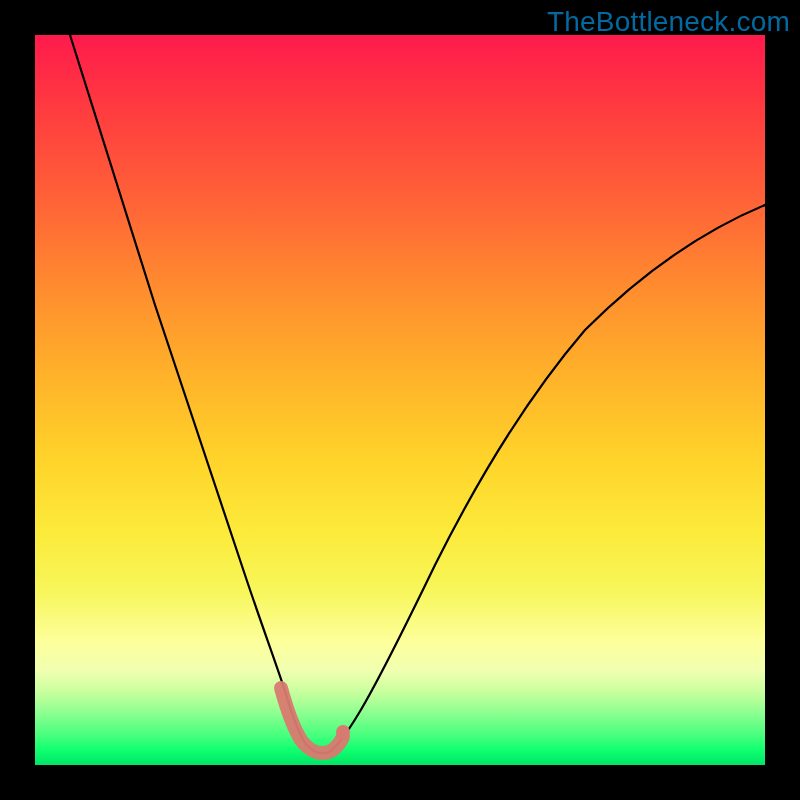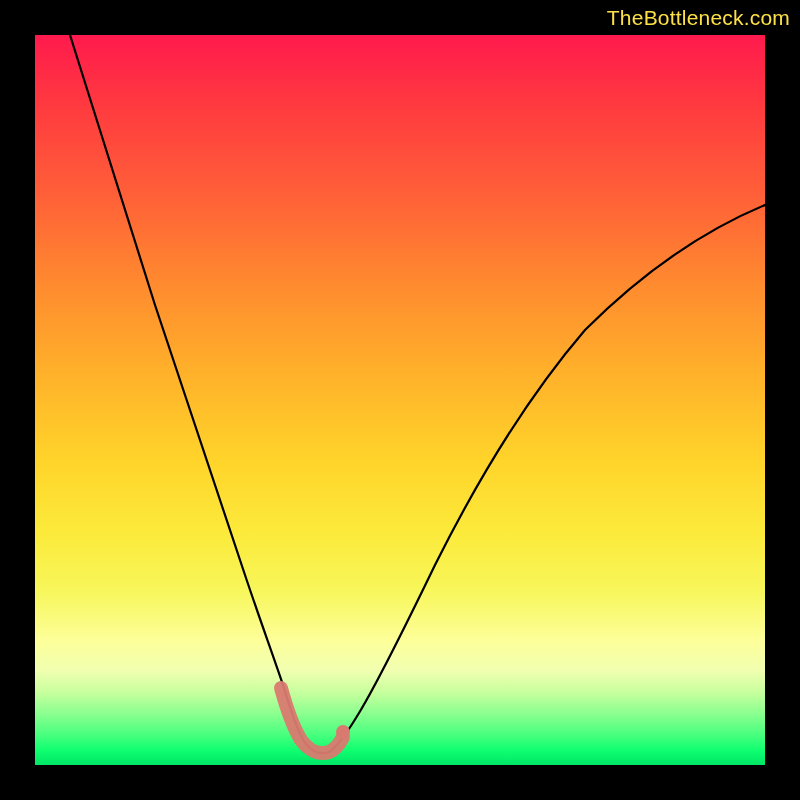--- a/index.html
+++ b/index.html
@@ -55,22 +55,22 @@
     left: 0;
     top: 0;
     width: 100%;
     height: 100%;
   }
   .watermark {
     position: absolute;
     top: 6px;
     right: 10px;
     font-family: Arial, Helvetica, sans-serif;
-    font-size: 21px;
-    color: #fde047;
+    font-size: 28px;
+    color: #0369a1;
     letter-spacing: 0.2px;
     user-select: none;
   }
 </style>
 </head>
 <body>
 
 <div class="frame">
 
   <div class="plot-area">

